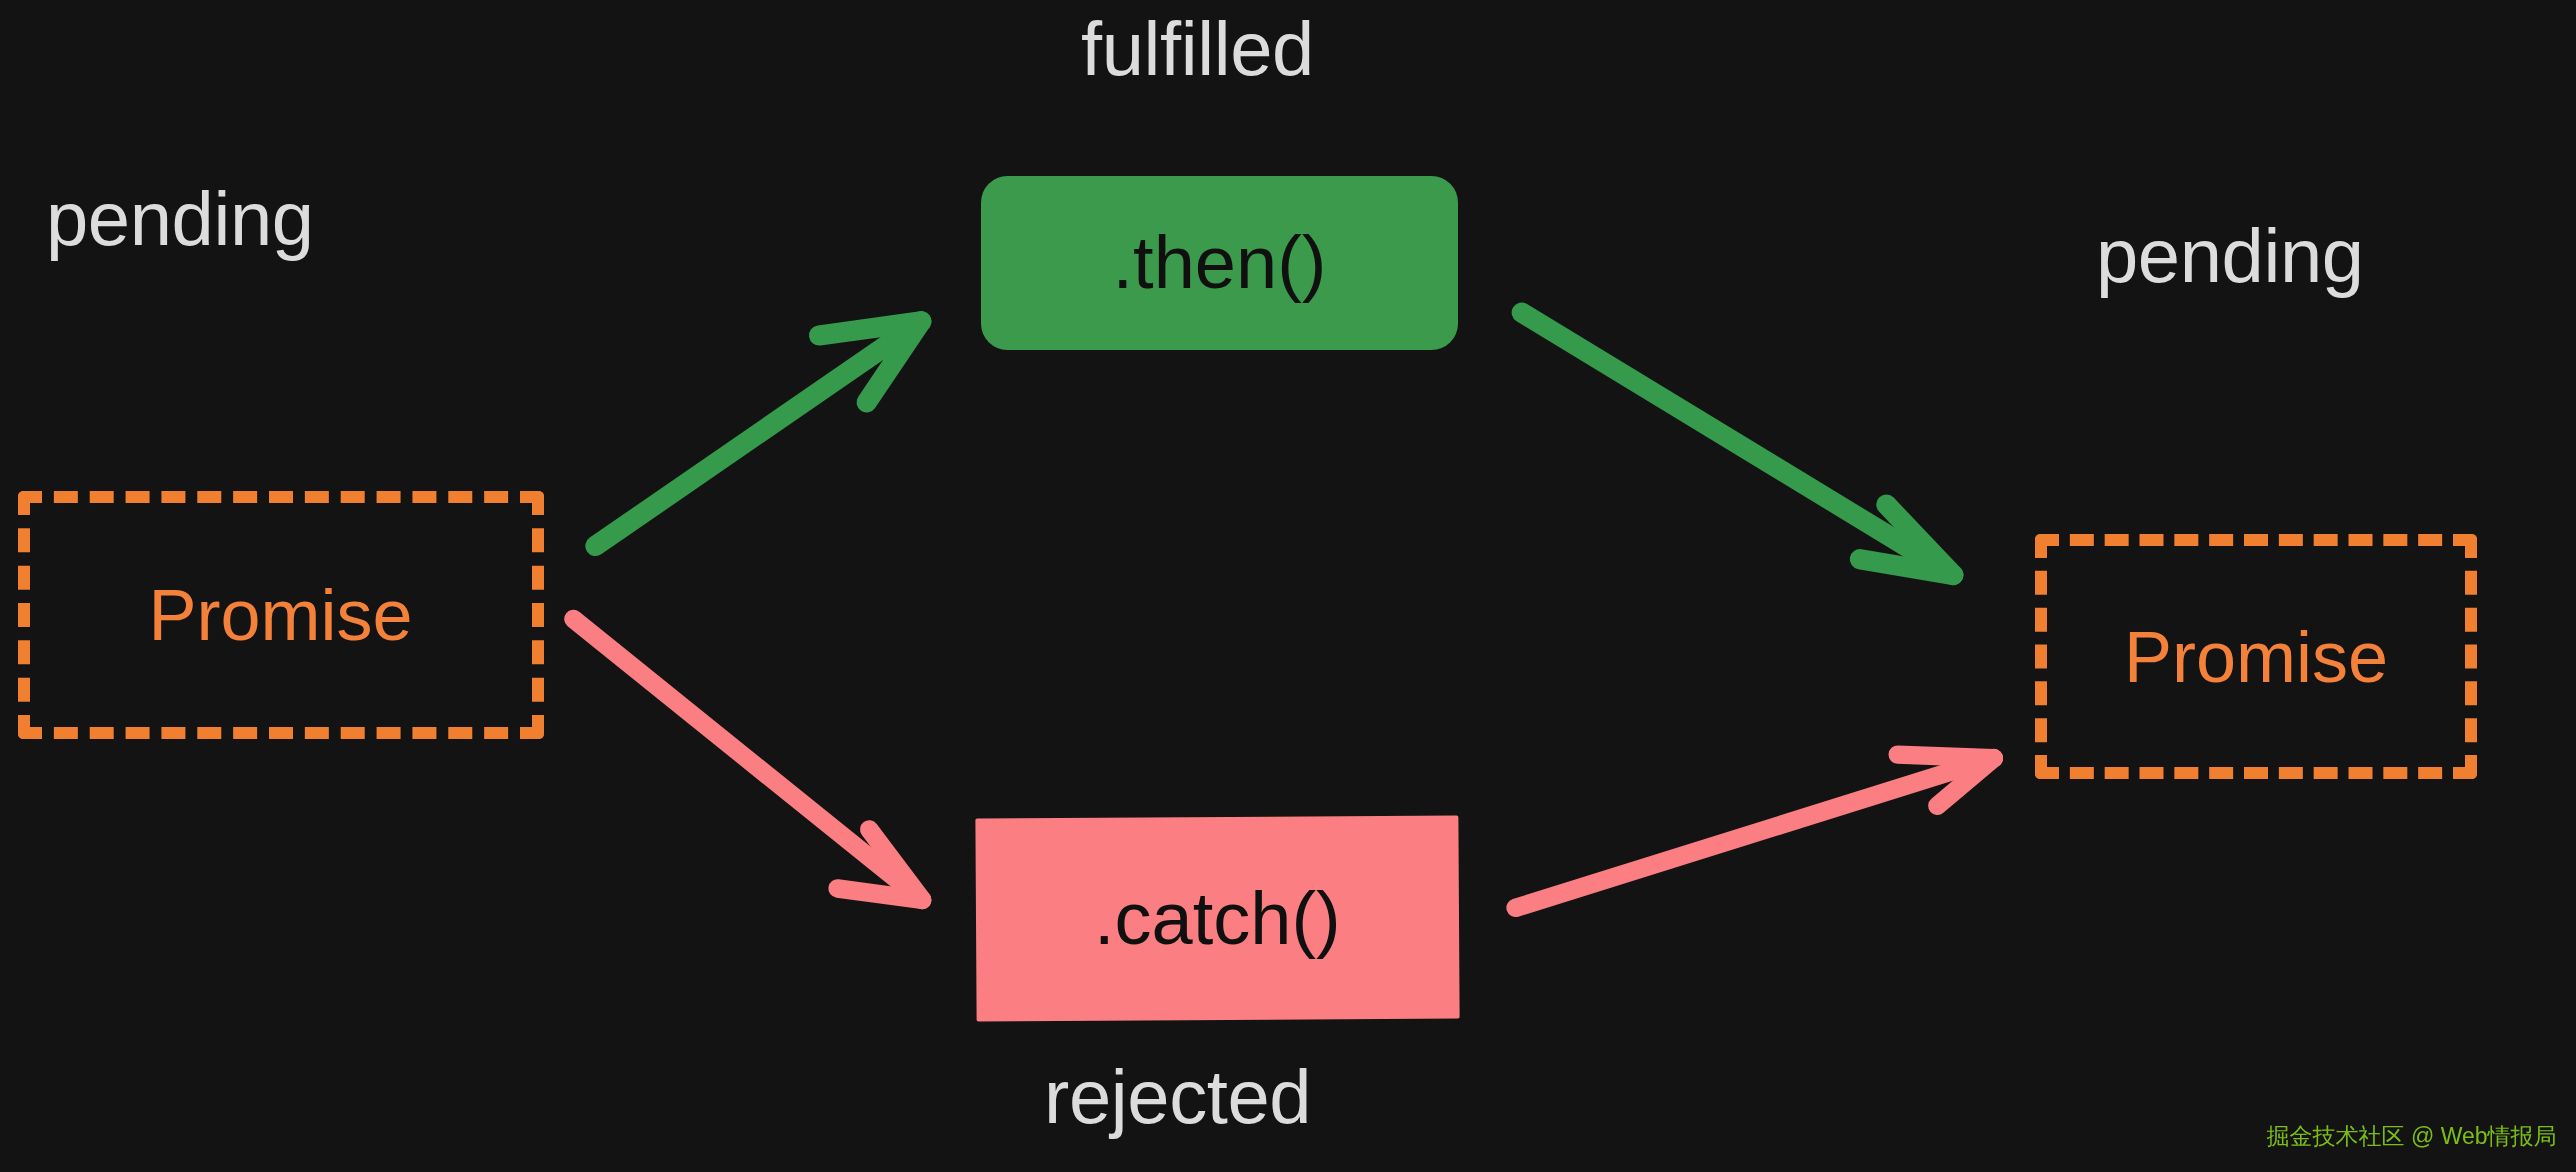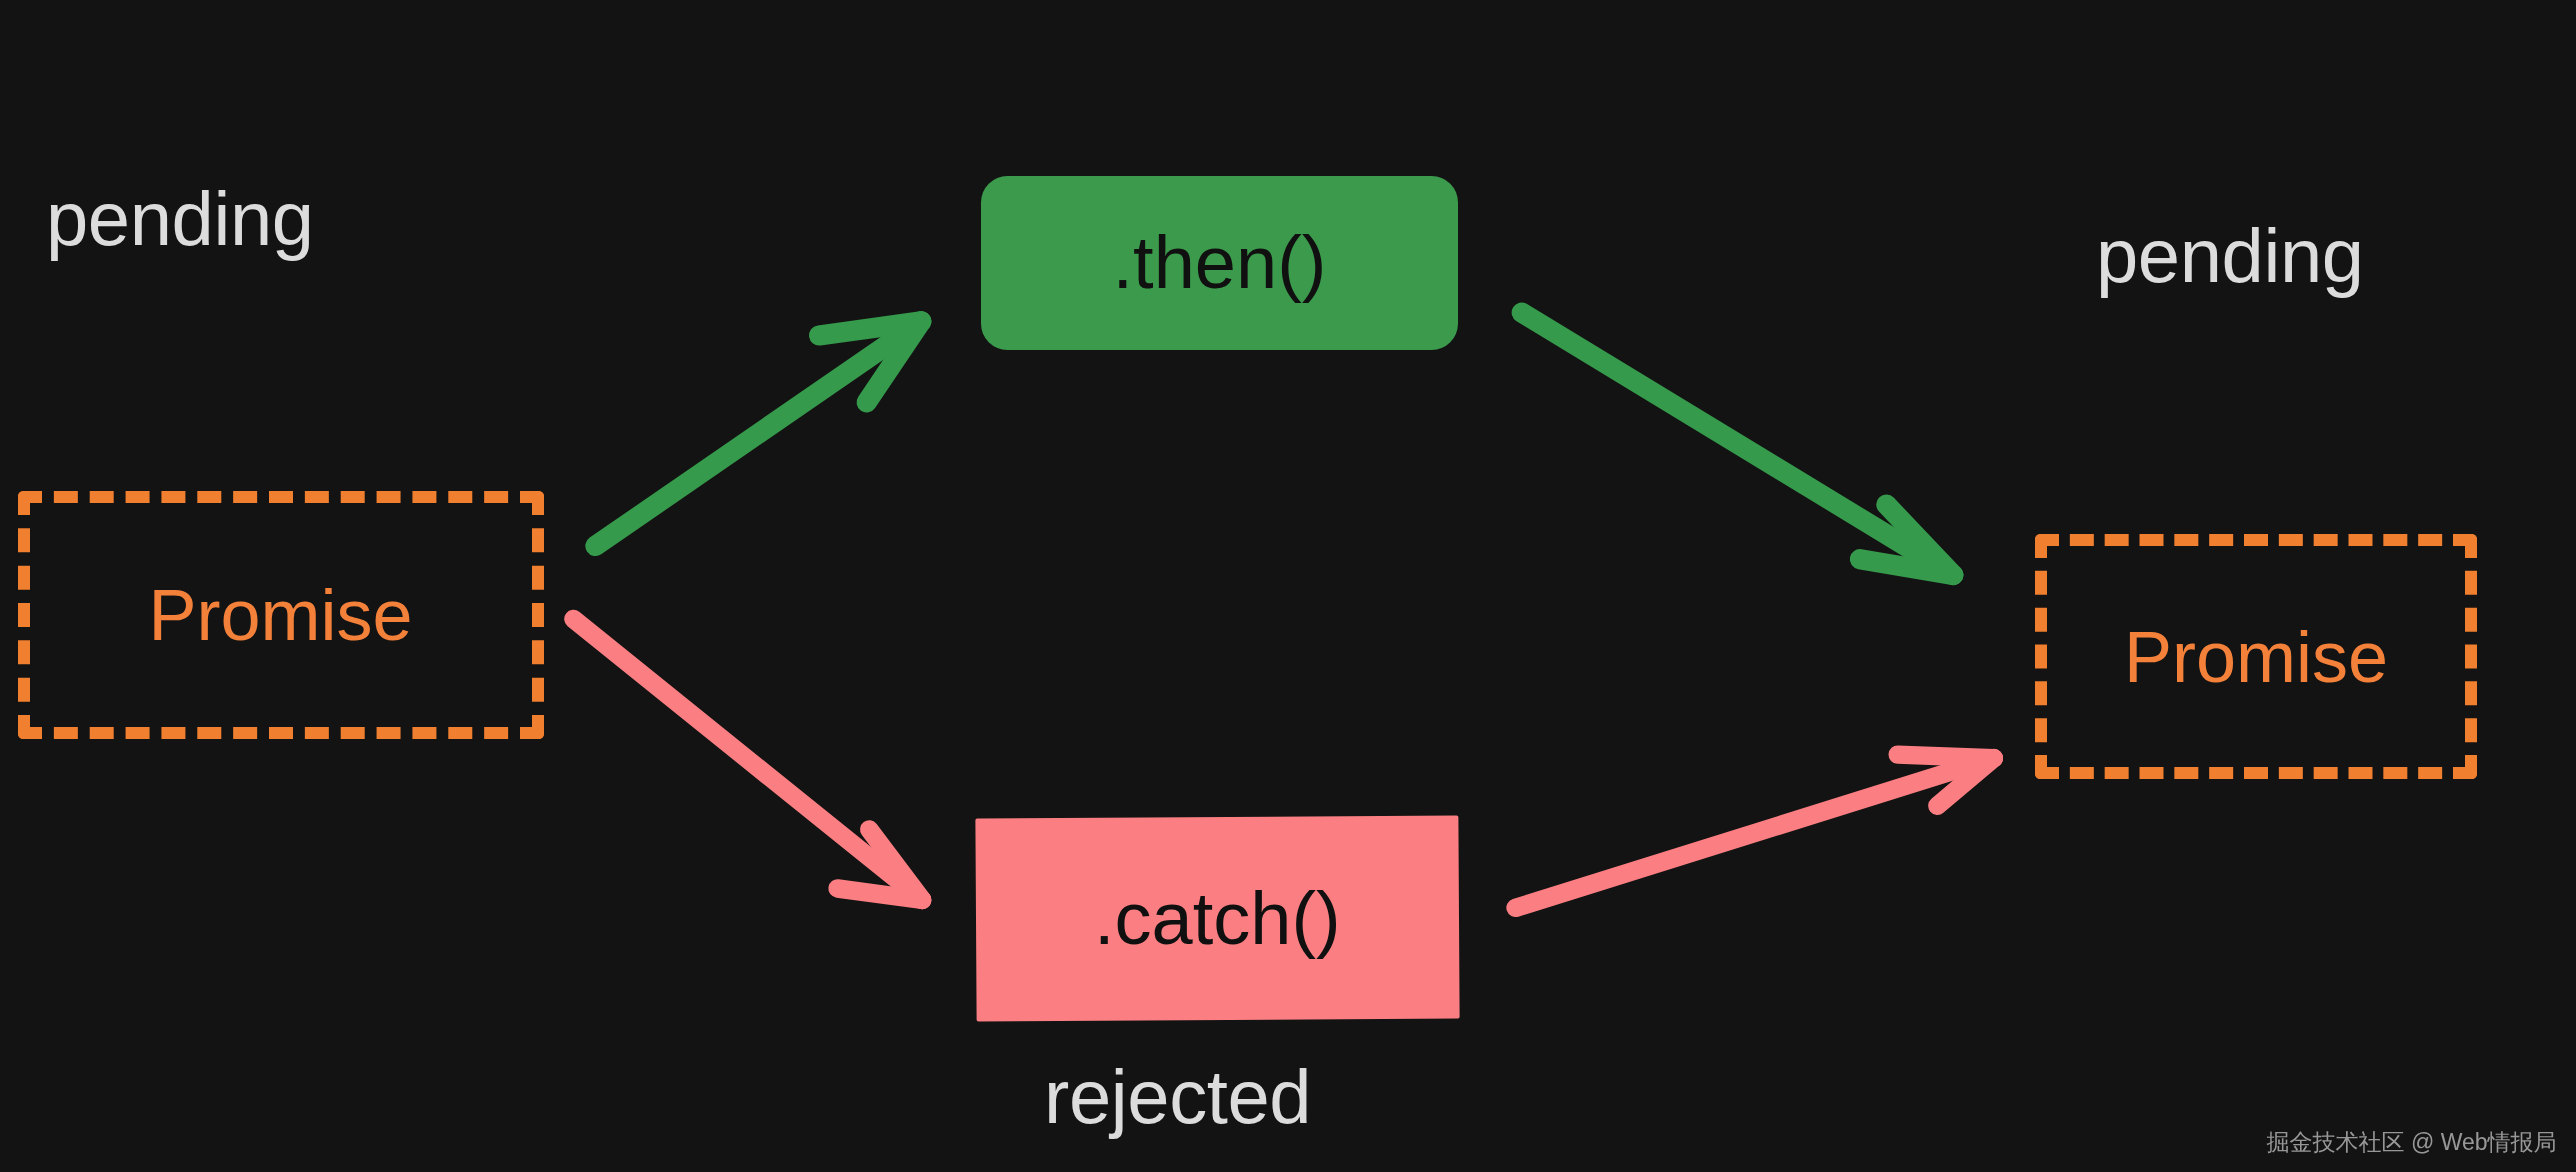--- a/index.html
+++ b/index.html
@@ -85,35 +85,36 @@
     left: 0; top: 0;
     width: 2576px;
     height: 1172px;
     pointer-events: none;
   }
 
   
   #watermark {
     position: absolute;
     right: 19.4px;
-    bottom: 18px;
-    color: #a3a3a3;
+    bottom: 24px;
+    color: #84cc16;
     font-size: 23px;
     line-height: 1;
     white-space: nowrap;
     opacity: 0.92;
   }
 </style>
 </head>
 <body>
 
 <div id="canvas">
 
   <div id="label-pending-left" class="state-label">pending</div>
 
+  <div id="label-fulfilled" class="state-label">fulfilled</div>
 
   <div id="label-pending-right" class="state-label">pending</div>
 
   <div id="label-rejected" class="state-label">rejected</div>
 
   <div id="promise-left" class="promise-box">
     <span class="promise-text">Promise</span>
   </div>
 
   <div id="promise-right" class="promise-box">

